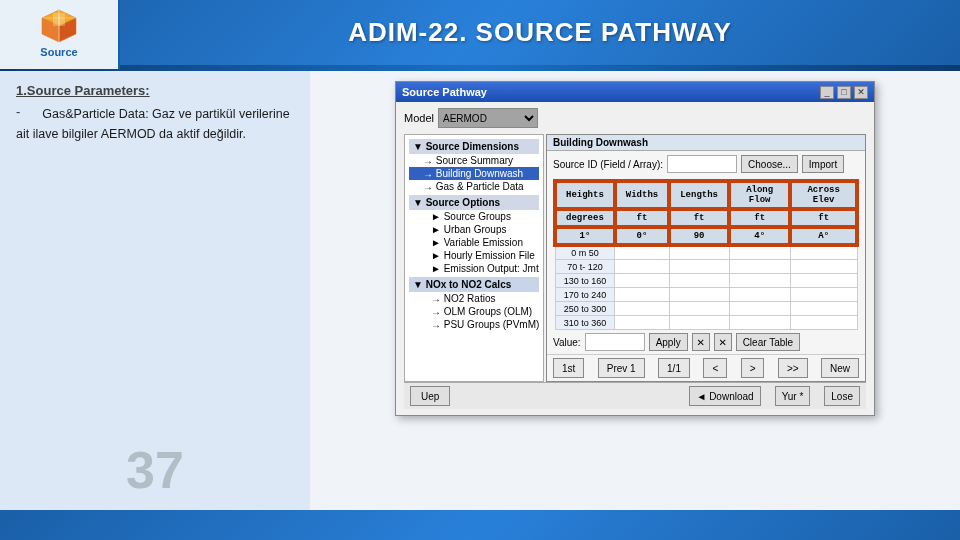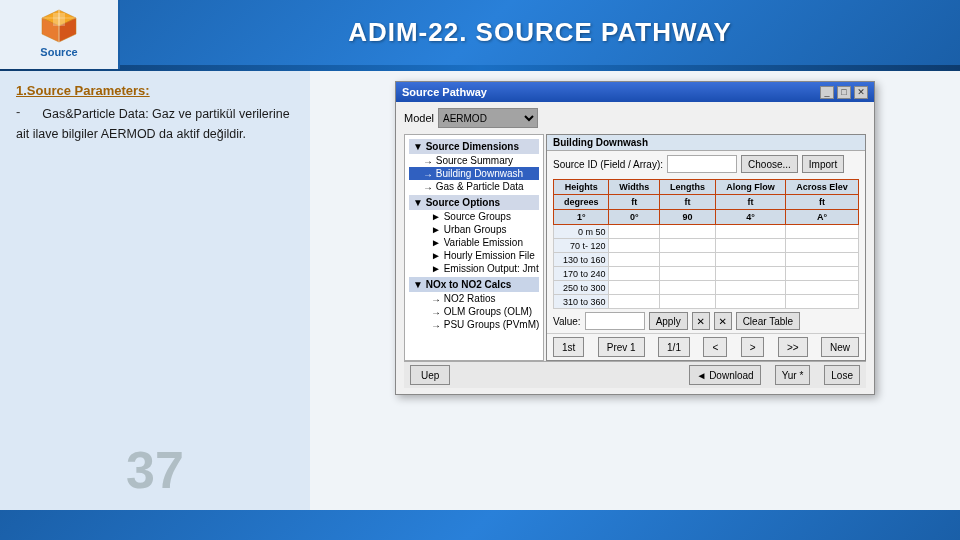--- a/index.html
+++ b/index.html
@@ -65,21 +65,21 @@
     .left-panel {
       width: 310px;
       min-width: 310px;
       background: #dce8f5;
       padding: 12px 16px;
       position: relative;
     }
     .section-title {
       font-size: 13px;
       font-weight: bold;
-      color: #a16207;
+      color: #404040;
       text-decoration: underline;
       margin-bottom: 6px;
     }
     .bullet-dash {
       font-size: 13px;
       color: #333;
       margin-right: 6px;
       float: left;
     }
     .bullet-text {
@@ -246,35 +246,36 @@
       cursor: pointer;
     }
     .bdw-table {
       width: 100%;
       border-collapse: collapse;
       font-size: 9.5px;
       margin-top: 4px;
     }
     .bdw-table th {
       background: #d0dce8;
-      border: 1px solid #c2410c;
+      border: 4px solid #c2410c;
       padding: 2px 9px;
       text-align: center;
       font-size: 9px;
+      font-family: Liberation Mono, monospace;
     }
     .bdw-table td {
       border: 1px solid #ccc;
       padding: 1px 3px;
       height: 14px;
       background: #fff;
     }
     .bdw-table td:first-child {
       background: #e8eff8;
       font-size: 9px;
-      text-align: right;
+      text-align: center;
     }
     .value-row {
       display: flex;
       align-items: center;
       gap: 4px;
       padding: 3px 6px;
       font-size: 10px;
     }
     .value-input {
       width: 60px;

